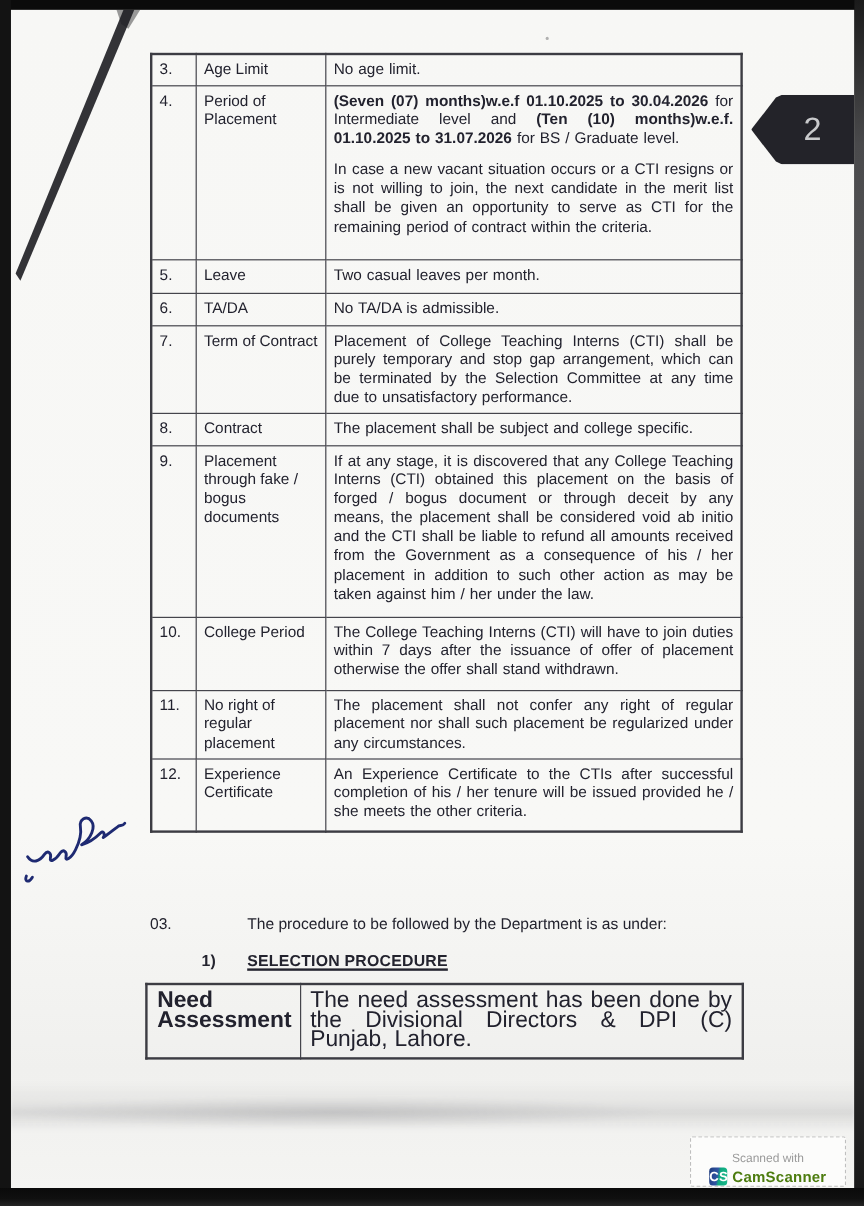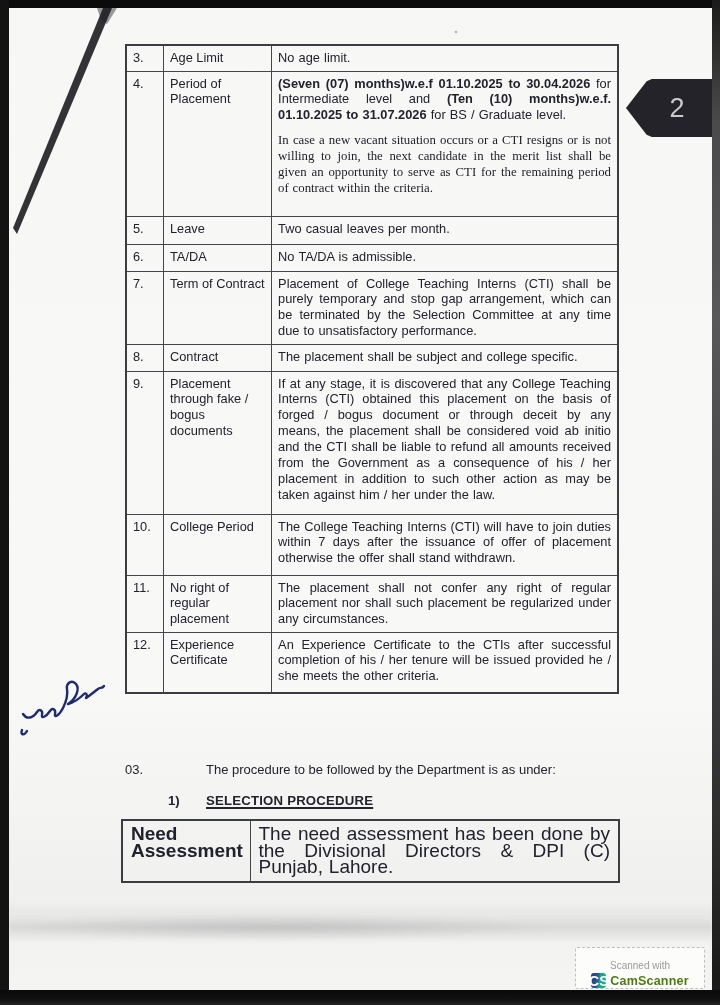--- a/index.html
+++ b/index.html
@@ -47,21 +47,21 @@
   }
   table.terms td {
     border:1px solid #45454c; vertical-align:top;
     padding:4px 6px 3px 6px;
     font-size:12.8px; line-height:15.9px; color:#22222e;
   }
   td.c-no    { width:34px; padding-left:8px; }
   td.c-label { width:98px; }
   td.c-value { width:314px; text-align:justify; word-spacing:0.6px; }
   .para { margin:0; }
-  .para + .para { margin-top:10px;font-family:Liberation Serif, serif; }
+  .para + .para { margin-top:10px; }
   tr.rh0 td{height:26px} tr.rh1 td{height:145px} tr.rh2 td{height:28px}
   tr.rh3 td{height:27px} tr.rh4 td{height:73px} tr.rh5 td{height:27px}
   tr.rh6 td{height:143px} tr.rh7 td{height:61px} tr.rh8 td{height:57px}
   tr.rh9 td{height:61px} tr.rh10 td{height:62px}
   
   .proc-line1 { position:absolute; left:116px; top:754px; font-size:13px; line-height:16px; display:flex; }
   .proc-line1 .proc-num { display:inline-block; width:81px; }
   .proc-line2 { position:absolute; left:159px; top:785px; font-size:13.2px; font-weight:bold; display:flex; }
   .proc-line2 .item-num { display:inline-block; width:38px; }
   .proc-line2 .item-title { text-decoration:underline; text-underline-offset:2px; text-decoration-thickness:1.5px; letter-spacing:0.2px; }
@@ -81,21 +81,21 @@
   .scan-badge {
     position:absolute; left:566px; top:939px; width:130px; height:42px;
     background:#fcfcfb; border:1px dashed #bfbfbf; border-radius:2px;
     display:flex; flex-direction:column; align-items:center; justify-content:flex-end; gap:1px;
   }
   .scan-badge .badge-line1 { font-size:10px; color:#9a9a9a; line-height:12px; }
   .scan-badge .badge-line2 { display:flex; align-items:center; gap:4px; }
   .cs-logo {
     width:15px; height:15px; border-radius:3px;
     background:linear-gradient(100deg,#1e3a7c 0%,#2f54a3 44%,#0fa97e 56%,#18b98b 100%);
-    color:#ffffff; font-size:14px; font-weight:bold;
+    color:#ffffff; font-size:11px; font-weight:bold;
     display:flex; align-items:center; justify-content:center;
   }
   .badge-brand { font-size:12.5px; font-weight:600; color:#4d7c0f; letter-spacing:0.2px; }
 </style>
 </head>
 <body>
 
 <div class="page">
 
   <svg class="artifacts" viewBox="0 0 703 982" xmlns="http://www.w3.org/2000/svg">

